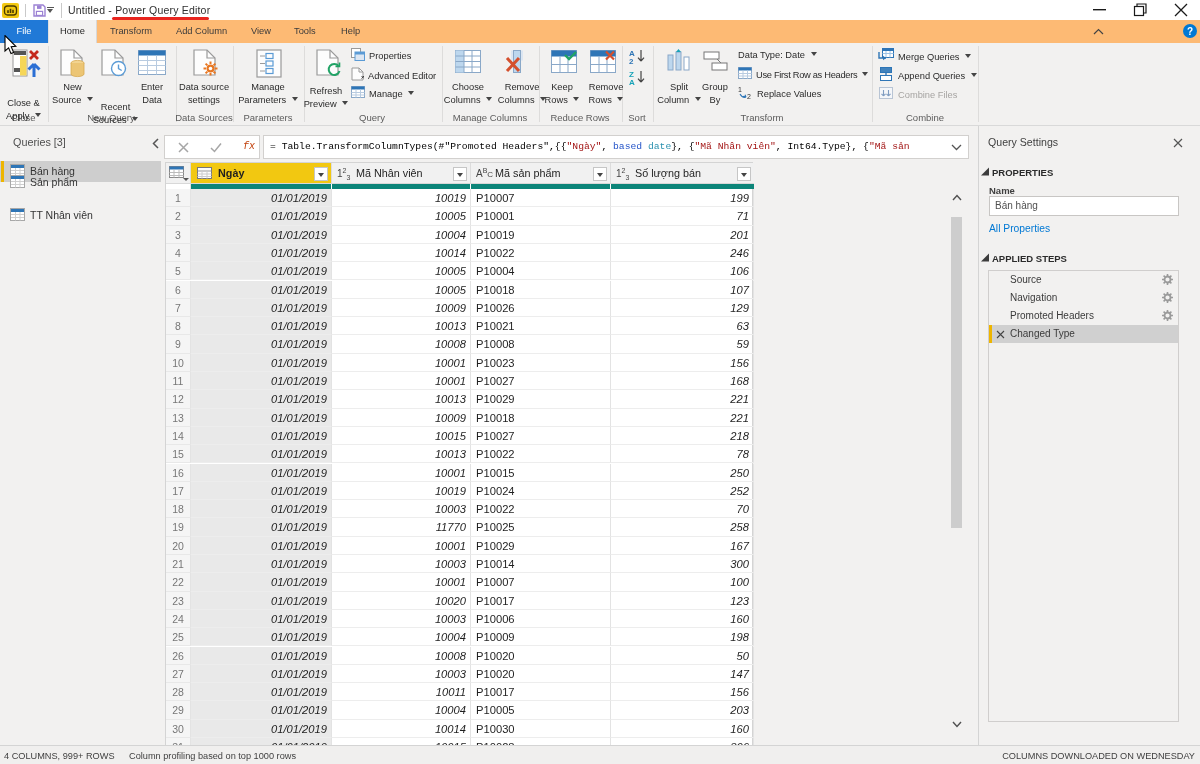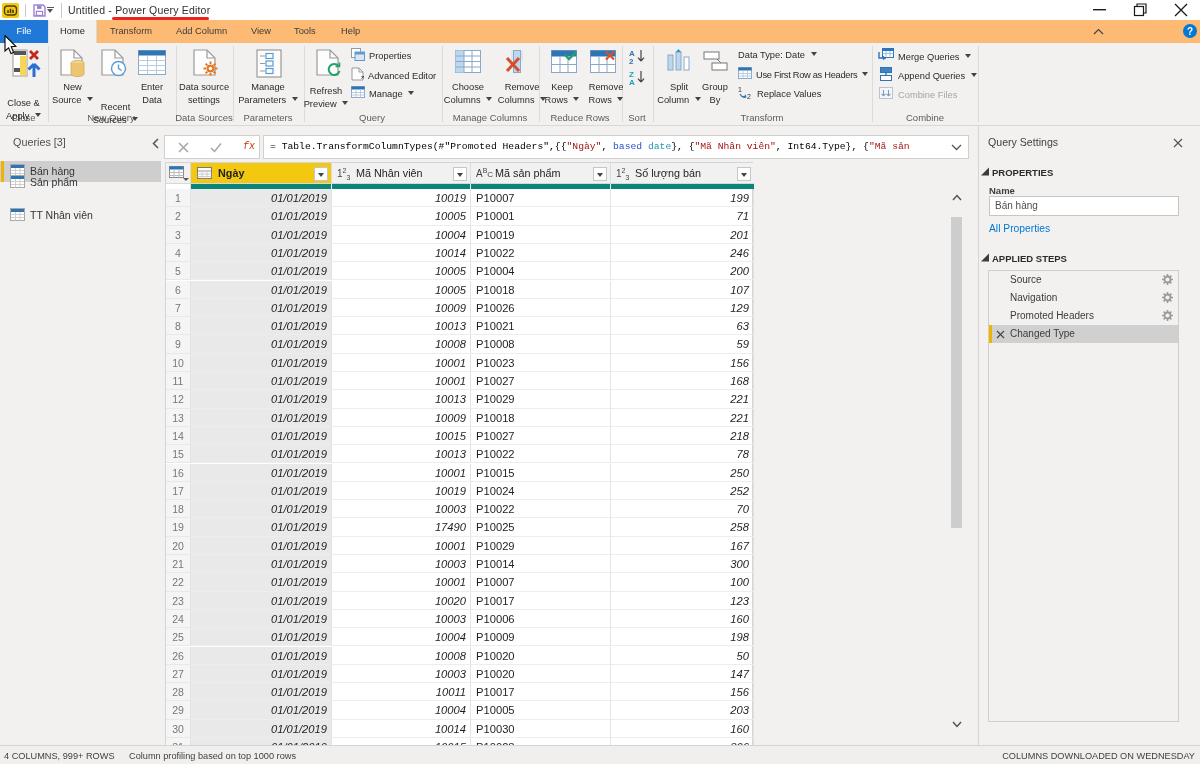--- a/index.html
+++ b/index.html
@@ -548,21 +548,21 @@
  <div class="c c1 it">01/01/2019</div>
  <div class="c c2 it">10014</div>
  <div class="c c3">P10022</div>
  <div class="c c4 it">246</div>
 </div>
 <div class="trow" style="top:99.2px">
  <div class="rn">5</div>
  <div class="c c1 it">01/01/2019</div>
  <div class="c c2 it">10005</div>
  <div class="c c3">P10004</div>
- <div class="c c4 it">200</div>
+ <div class="c c4 it">106</div>
 </div>
 <div class="trow" style="top:117.5px">
  <div class="rn">6</div>
  <div class="c c1 it">01/01/2019</div>
  <div class="c c2 it">10005</div>
  <div class="c c3">P10018</div>
  <div class="c c4 it">107</div>
 </div>
 <div class="trow" style="top:135.8px">
  <div class="rn">7</div>
@@ -644,21 +644,21 @@
 <div class="trow" style="top:337.1px">
  <div class="rn">18</div>
  <div class="c c1 it">01/01/2019</div>
  <div class="c c2 it">10003</div>
  <div class="c c3">P10022</div>
  <div class="c c4 it">70</div>
 </div>
 <div class="trow" style="top:355.4px">
  <div class="rn">19</div>
  <div class="c c1 it">01/01/2019</div>
- <div class="c c2 it">17490</div>
+ <div class="c c2 it">11770</div>
  <div class="c c3">P10025</div>
  <div class="c c4 it">258</div>
 </div>
 <div class="trow" style="top:373.7px">
  <div class="rn">20</div>
  <div class="c c1 it">01/01/2019</div>
  <div class="c c2 it">10001</div>
  <div class="c c3">P10029</div>
  <div class="c c4 it">167</div>
 </div>

